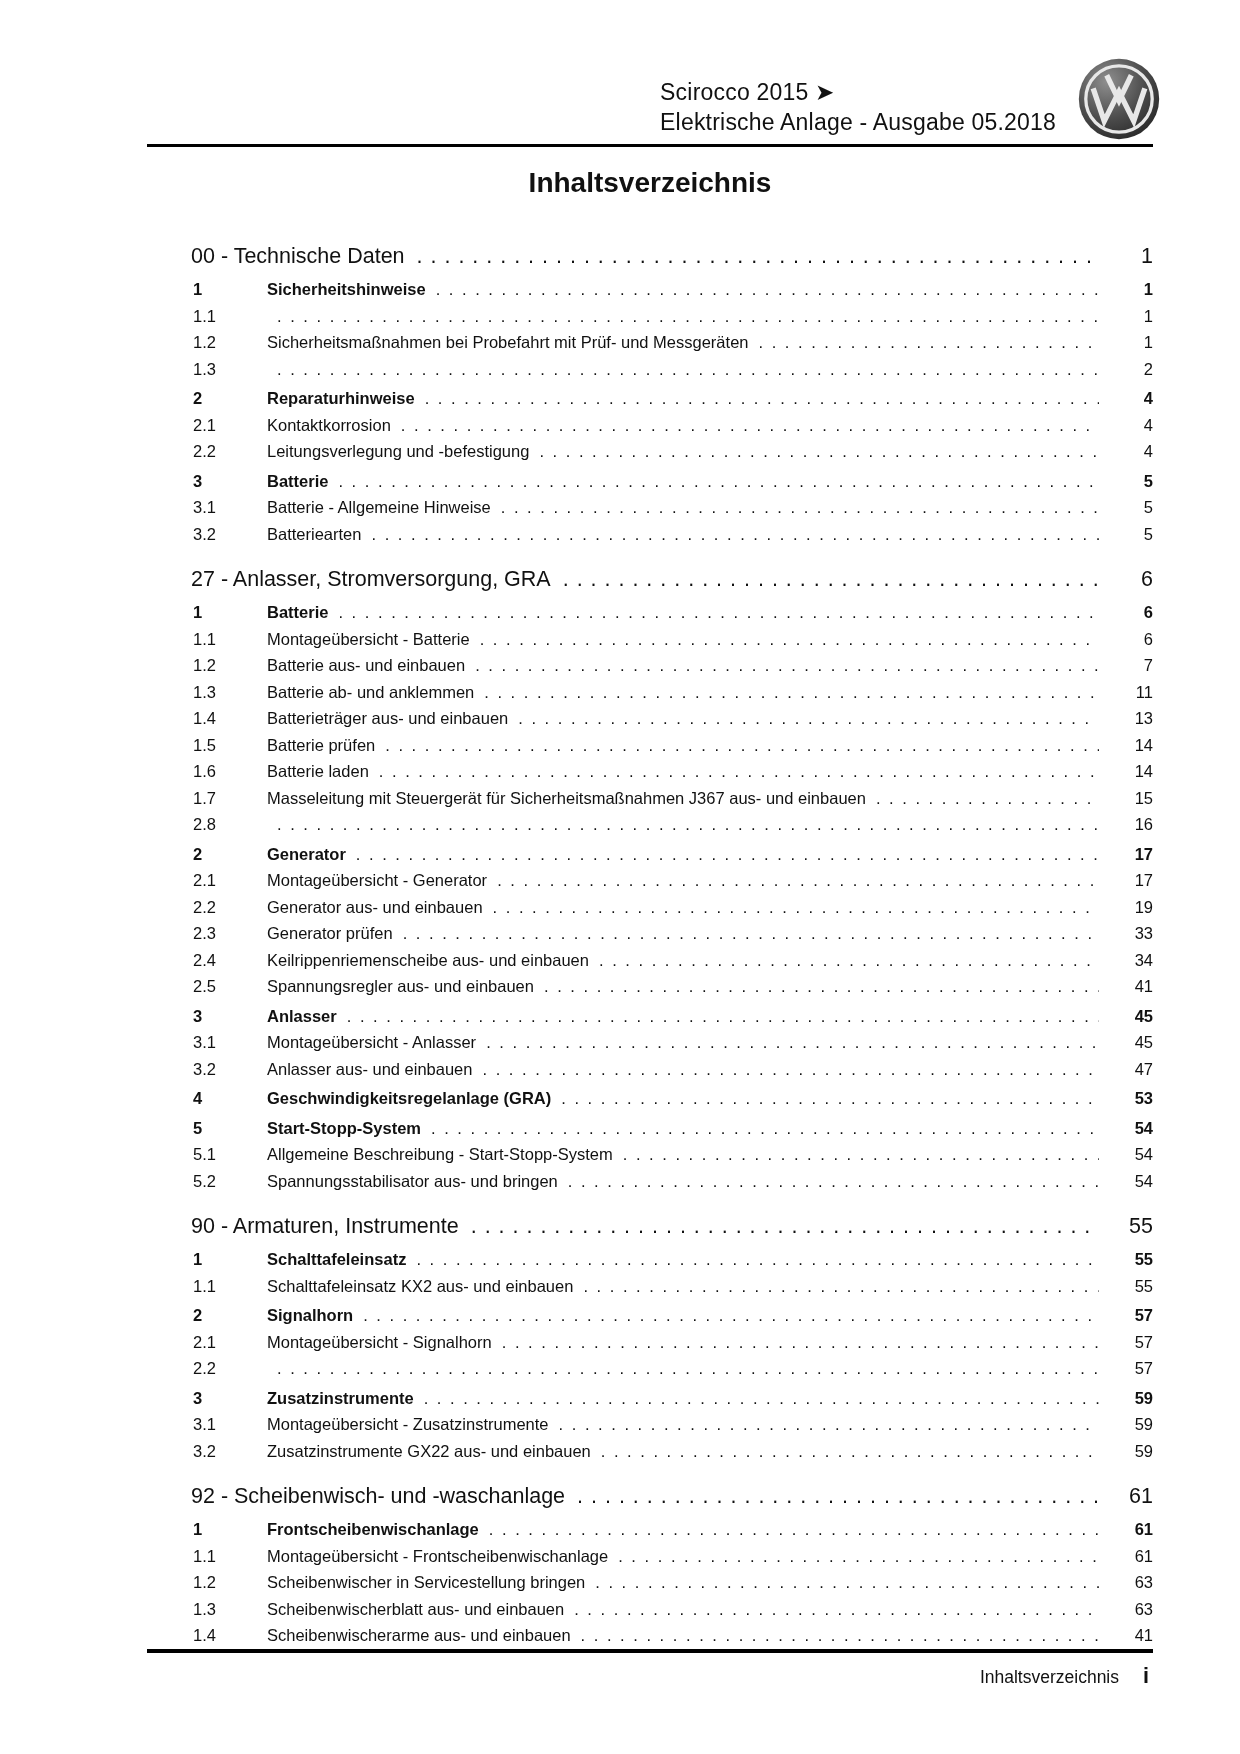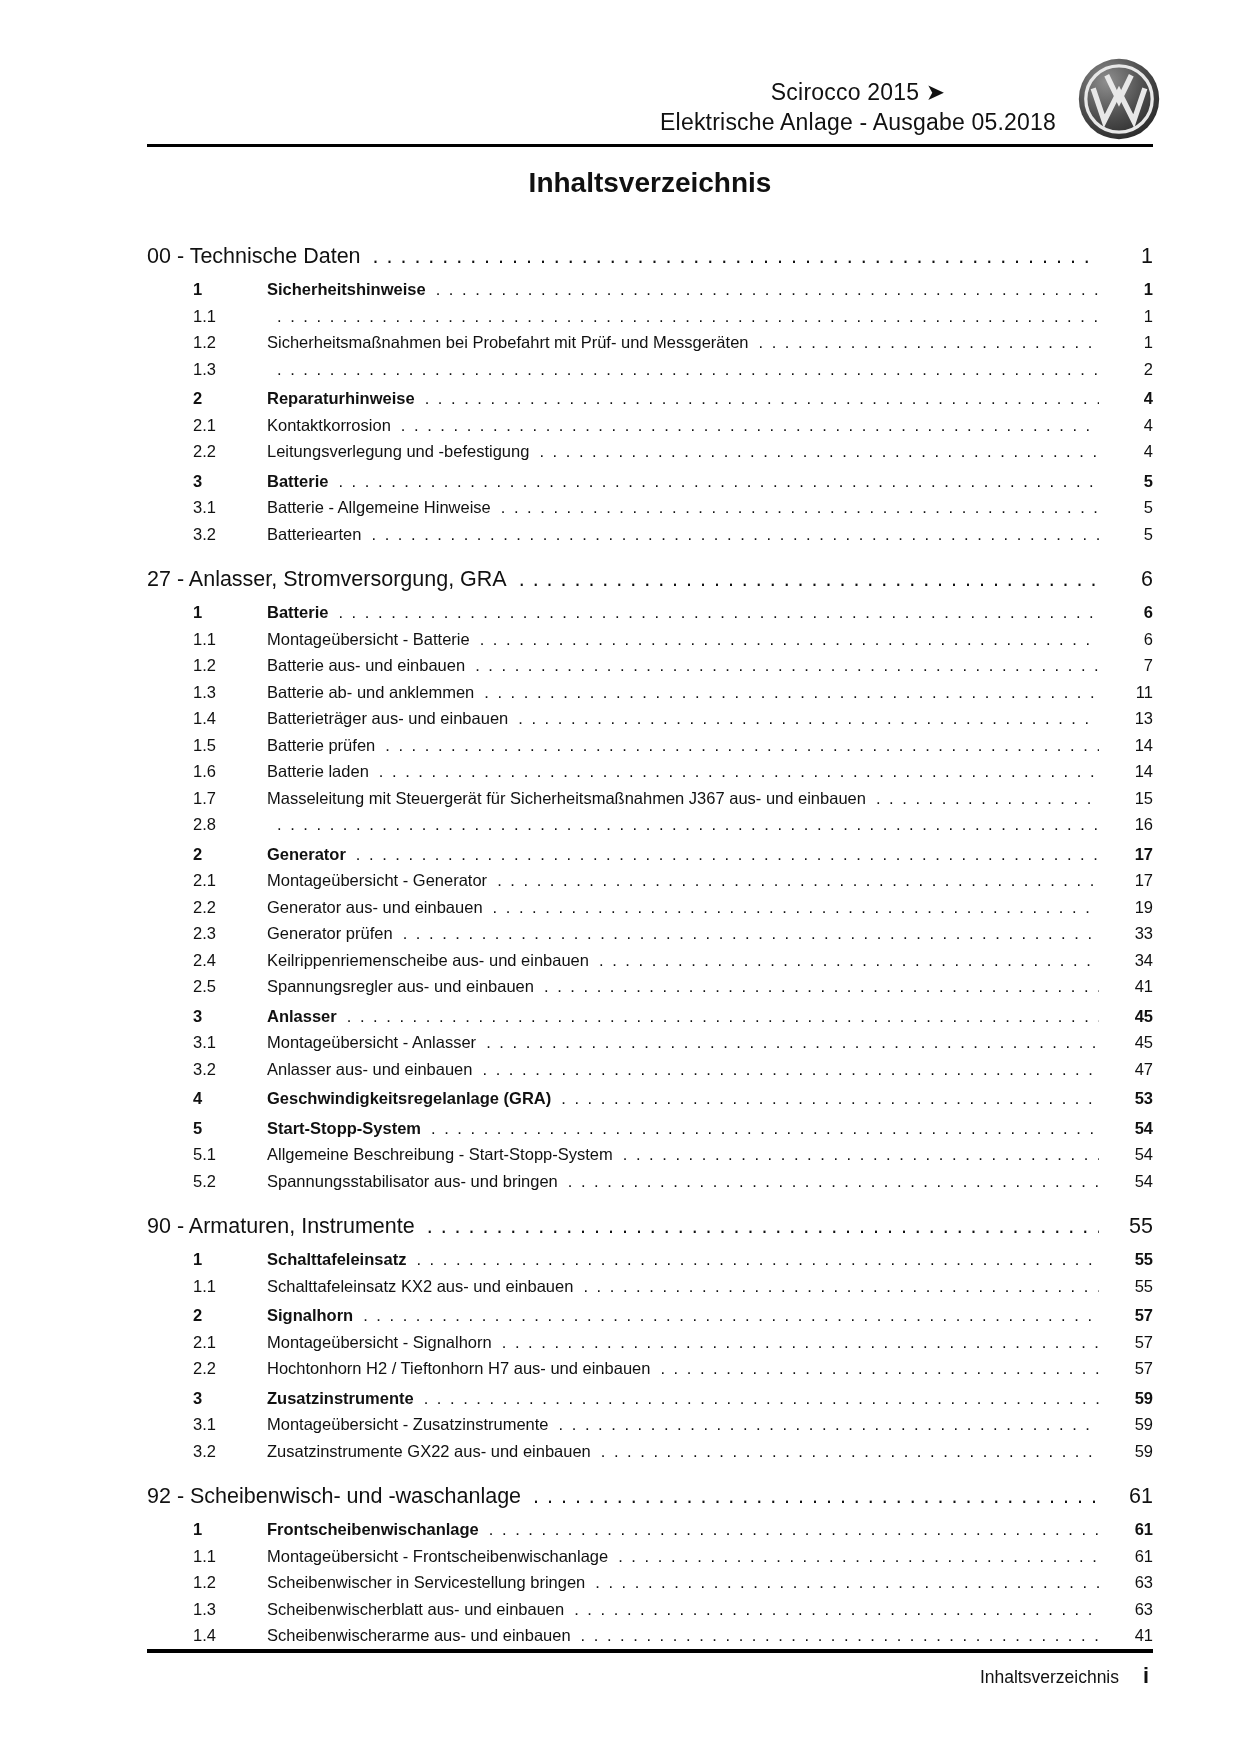--- a/index.html
+++ b/index.html
@@ -11,21 +11,21 @@
     color: #111111;
   }
   .page { position: absolute; inset: 0; background: #ffffff; overflow: hidden; }
 
   
   .header {
     position: absolute; top: 58px; left: 147px; width: 1013px;
     display: flex; justify-content: flex-end; align-items: flex-end; gap: 22px;
   }
   .header-text {
-    text-align: center; font-size: 23px; line-height: 30px;
+    text-align: left; font-size: 23px; line-height: 30px;
     letter-spacing: 0.2px; padding-bottom: 3px; white-space: nowrap;
   }
   .logo { width: 82px; height: 82px; flex: none; }
   .logo svg { width: 100%; height: 100%; display: block; }
   .header-rule {
     position: absolute; left: 147px; top: 144px;
     width: 1006px; height: 3px; background: #000;
   }
 
   
@@ -33,21 +33,21 @@
     position: absolute; top: 167px; left: 147px; width: 1006px;
     text-align: center; font-size: 28px; font-weight: bold;
   }
 
   
   .toc { position: absolute; top: 239px; left: 147px; width: 1006px; }
   .section { margin-top: 15px; }
   .section:first-child { margin-top: 0; }
   .section-row {
     display: flex; align-items: center;
-    font-size: 21.5px; line-height: 34px; margin-bottom: 3px;
+    font-size: 21.5px; line-height: 34px; margin-bottom: 3px; margin-left: 44px;
   }
   .section-title { flex: none; white-space: nowrap; }
   .entry-row {
     display: flex; align-items: baseline;
     font-size: 16.5px; line-height: 26.5px; padding-left: 46px;
   }
   .entry-row.bold { font-weight: bold; margin-top: 3px; }
   .entry-num { flex: none; width: 74px; }
   .entry-title { flex: none; white-space: nowrap; }
   .dots {
@@ -328,21 +328,20 @@
           <span class="pg">57</span>
         </div>
         <div class="entry-row">
           <span class="entry-num">2.1</span>
           <span class="entry-title">Montageübersicht - Signalhorn</span>
           <span class="dots" aria-hidden="true">. . . . . . . . . . . . . . . . . . . . . . . . . . . . . . . . . . . . . . . . . . . . . . . . . . . . . . . . . . . . . . . . . . . . . . . . . . . . . . . . . . . . . . . . . . . . . . . . . . . . . . . . . . . . . . . . . . . . . . . . . . . . . . . . . . . . . . . . . . . . . . . . . . . . . . . . . . . . . . . . . . . . . . . . . . . . . . . . . . . . . . . . . . . . . . . . . . . . . . . . </span>
           <span class="pg">57</span>
         </div>
         <div class="entry-row">
           <span class="entry-num">2.2</span>
-          <span class="entry-title">Hochtonhorn H2 / Tieftonhorn H7 aus- und einbauen</span>
           <span class="dots" aria-hidden="true">. . . . . . . . . . . . . . . . . . . . . . . . . . . . . . . . . . . . . . . . . . . . . . . . . . . . . . . . . . . . . . . . . . . . . . . . . . . . . . . . . . . . . . . . . . . . . . . . . . . . . . . . . . . . . . . . . . . . . . . . . . . . . . . . . . . . . . . . . . . . . . . . . . . . . . . . . . . . . . . . . . . . . . . . . . . . . . . . . . . . . . . . . . . . . . . . . . . . . . . . </span>
           <span class="pg">57</span>
         </div>
         <div class="entry-row bold">
           <span class="entry-num">3</span>
           <span class="entry-title">Zusatzinstrumente</span>
           <span class="dots" aria-hidden="true">. . . . . . . . . . . . . . . . . . . . . . . . . . . . . . . . . . . . . . . . . . . . . . . . . . . . . . . . . . . . . . . . . . . . . . . . . . . . . . . . . . . . . . . . . . . . . . . . . . . . . . . . . . . . . . . . . . . . . . . . . . . . . . . . . . . . . . . . . . . . . . . . . . . . . . . . . . . . . . . . . . . . . . . . . . . . . . . . . . . . . . . . . . . . . . . . . . . . . . . . </span>
           <span class="pg">59</span>
         </div>
         <div class="entry-row">

